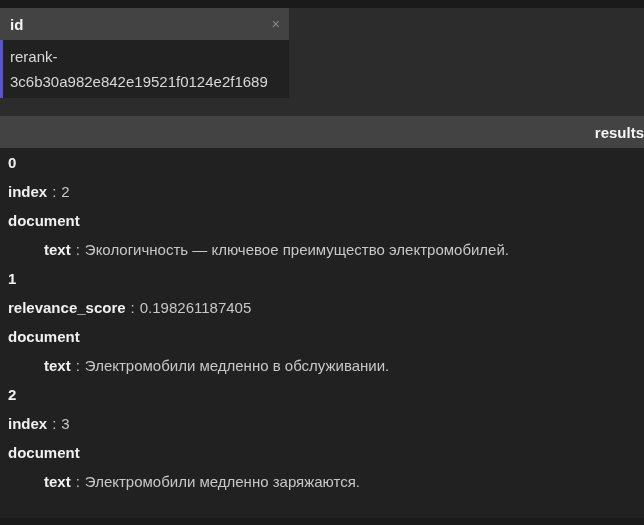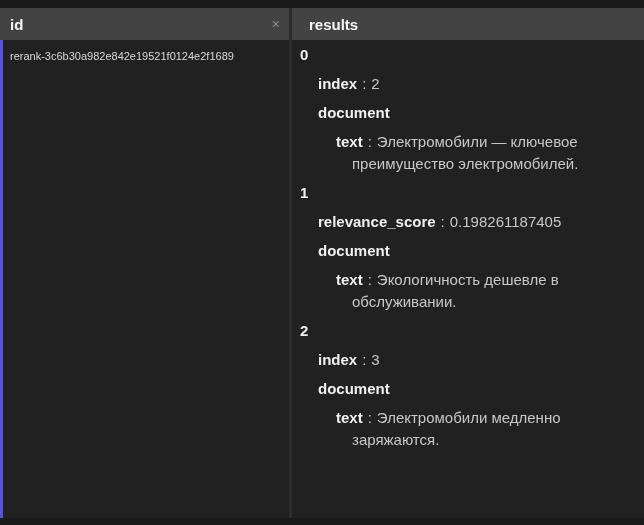--- a/index.html
+++ b/index.html
@@ -7,38 +7,39 @@
   body {
     background: #1a1a1a;
     font-family: "Liberation Sans", sans-serif;
     overflow: hidden;
   }
   .table-wrap {
     display: flex;
     margin-top: 8px;
     height: 510px;
     background: #2c2c2c; 
-    gap: 3px;
+    gap: 18px;
+    flex-direction: column;
   }
   .col { display: flex; flex-direction: column; overflow: hidden; }
   .col-id { width: 289px; flex: none; }
   .col-results { flex: 1; }
   .col-header {
     height: 32px;
     flex: none;
     background: #434343;
     color: #f5f5f5;
     font-size: 15px;
     font-weight: bold;
     display: flex;
     align-items: center;
     position: relative;
   }
   .col-id .col-header { padding-left: 10px; }
-  .col-results .col-header { padding-left: 17px; }
+  .col-results .col-header { padding-left: 17px; justify-content: flex-end; }
   .close-icon {
     position: absolute;
     right: 9px;
     top: 50%;
     transform: translateY(-50%);
     color: #8a8a8a;
     font-size: 14px;
     font-weight: normal;
     line-height: 1;
     cursor: pointer;
@@ -47,29 +48,29 @@
     flex: 1;
     background: #212121;
     overflow: hidden;
   }
   .col-id .col-body {
     border-left: 3px solid #5a52d5;
     padding: 4px 7px 4px 7px;
   }
   .id-value {
     color: #d8d8d8;
-    font-size: 11px;
+    font-size: 15px;
     line-height: 25px;
     overflow-wrap: break-word;
     word-break: break-word;
   }
   .col-results .col-body { padding: 4px 8px 0 8px; }
   .row { font-size: 15px; line-height: 22px; margin-bottom: 7px; color: #c7c7c7; }
   .key-row { font-weight: bold; color: #f0f0f0; }
-  .lvl1 { margin-left: 18px; }
+  .lvl1 { }
   .k { font-weight: bold; color: #f0f0f0; }
   .sep { color: #c7c7c7; margin: 0 5px; }
   .v { color: #c7c7c7; }
   .text-row {
     margin-left: 36px;
     padding-left: 16px;
     text-indent: -16px;
   }
 </style>
 </head>
@@ -93,32 +94,32 @@
     </div>
     <div class="col-body">
 
       <div class="entry">
         <div class="row key-row">0</div>
         <div class="row lvl1">
           <span class="k">index</span><span class="sep">:</span><span class="v">2</span>
         </div>
         <div class="row lvl1 k">document</div>
         <div class="row text-row">
-          <span class="k">text</span><span class="sep">:</span><span class="v">Электромобили — ключевое преимущество электромобилей.</span>
+          <span class="k">text</span><span class="sep">:</span><span class="v">Экологичность — ключевое преимущество электромобилей.</span>
         </div>
       </div>
 
       <div class="entry">
         <div class="row key-row">1</div>
         <div class="row lvl1">
           <span class="k">relevance_score</span><span class="sep">:</span><span class="v">0.198261187405</span>
         </div>
         <div class="row lvl1 k">document</div>
         <div class="row text-row">
-          <span class="k">text</span><span class="sep">:</span><span class="v">Экологичность дешевле в обслуживании.</span>
+          <span class="k">text</span><span class="sep">:</span><span class="v">Электромобили медленно в обслуживании.</span>
         </div>
       </div>
 
       <div class="entry">
         <div class="row key-row">2</div>
         <div class="row lvl1">
           <span class="k">index</span><span class="sep">:</span><span class="v">3</span>
         </div>
         <div class="row lvl1 k">document</div>
         <div class="row text-row">

